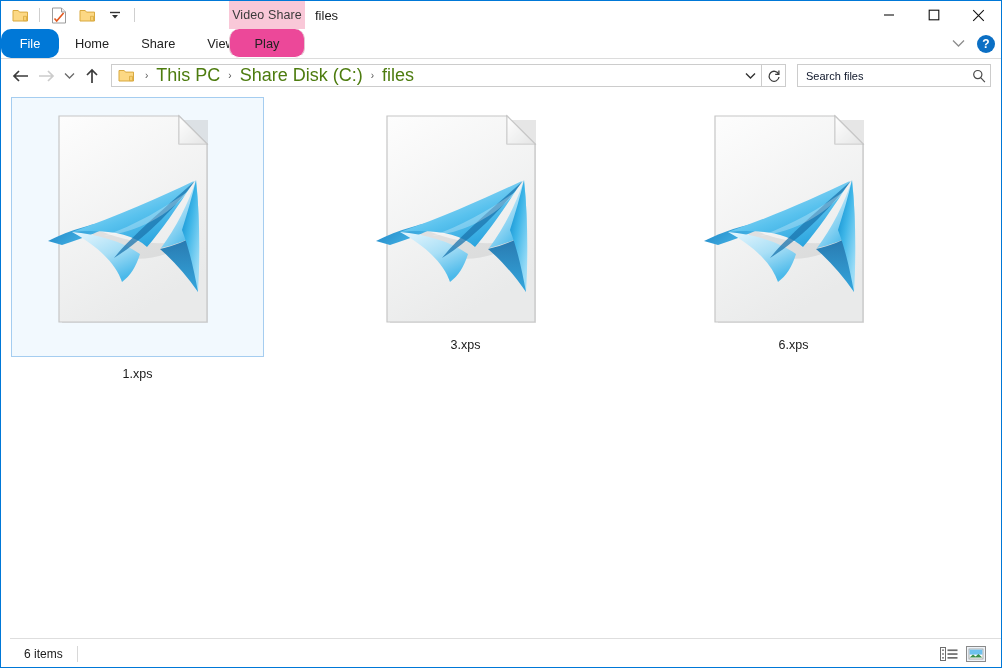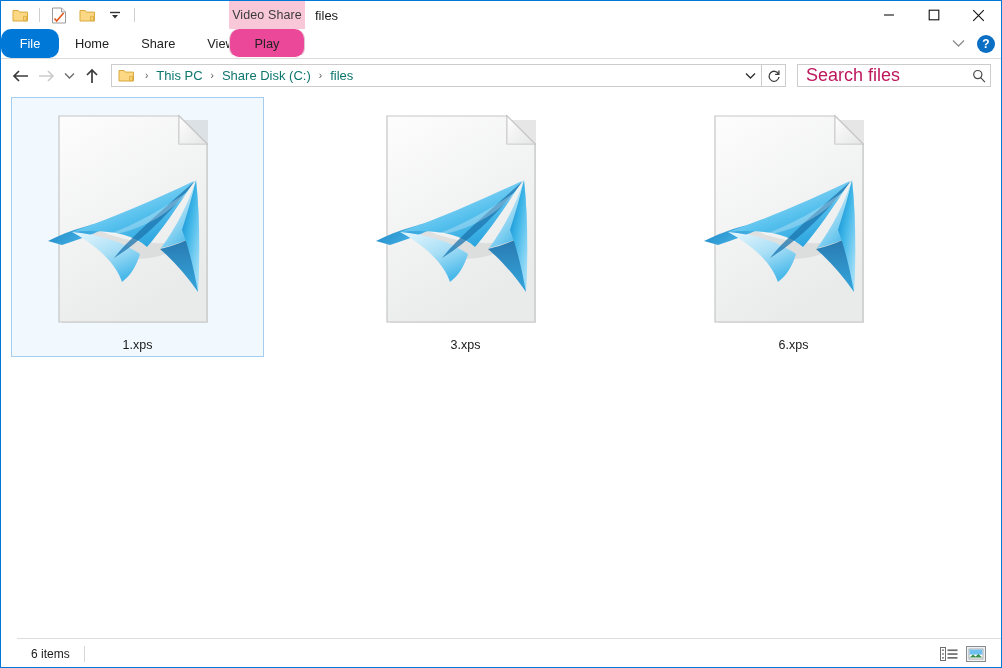--- a/index.html
+++ b/index.html
@@ -196,22 +196,22 @@
     align-items: center;
     box-sizing: border-box;
     position: relative;
   }
   .crumb-folder {
     padding: 0 5px 0 6px;
     display: flex;
     align-items: center;
   }
   .crumb {
-    font-size: 13px;
-    color: #0f766e;
+    font-size: 18px;
+    color: #4d7c0f;
     padding: 0 3px;
     white-space: nowrap;
   }
   .crumb-sep {
     color: #555555;
     font-size: 10px;
     padding: 0 5px;
     user-select: none;
   }
   .crumb-drop {
@@ -240,22 +240,22 @@
     height: 23px;
     margin-left: 11px;
     border: 1px solid #cccccc;
     background: #ffffff;
     display: flex;
     align-items: center;
     box-sizing: border-box;
   }
   .search-ph {
     flex: 1;
-    font-size: 18px;
-    color: #be185d;
+    font-size: 11px;
+    color: #0f172a;
     padding-left: 8px;
     white-space: nowrap;
   }
   .search-ico {
     width: 22px;
     display: flex;
     align-items: center;
     justify-content: center;
   }
 
@@ -279,39 +279,40 @@
     display: flex;
     flex-direction: column;
     align-items: center;
     justify-content: flex-start;
     padding-top: 10px;
     margin-right: 75px;
   }
   .tile.selected {
     border: 1px solid #a5cdf0;
     background: #f2f9fe;
+    gap: 29px;
   }
   .thumb {
     width: 180px;
     height: 228px;
     display: flex;
     align-items: flex-start;
     justify-content: center;
   }
   .tile-label {
     font-size: 12.5px;
     color: #1a1a1a;
     margin-top: 2px;
     text-align: center;
   }
 
   
   .statusbar {
     position: absolute;
-    left: 16px;
+    left: 9px;
     right: 0;
     bottom: 0;
     height: 29px;
     background: #ffffff;
     border-top: 1px solid #dedede;
     display: flex;
     align-items: center;
     padding: 2px 6px 0 14px;
     box-sizing: border-box;
     justify-content: center;

